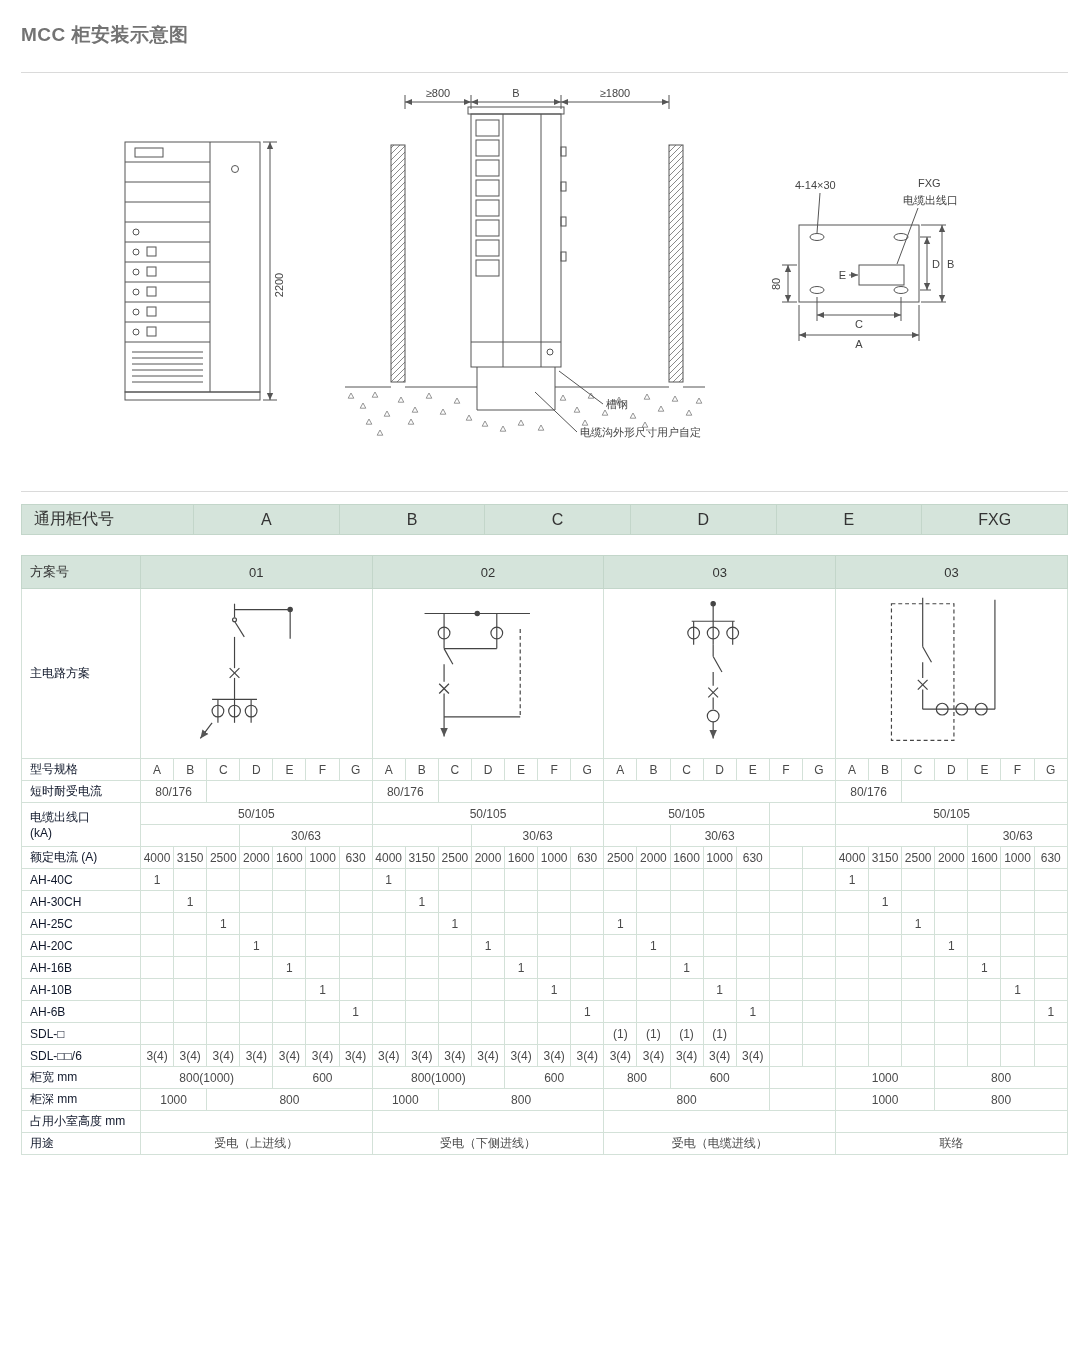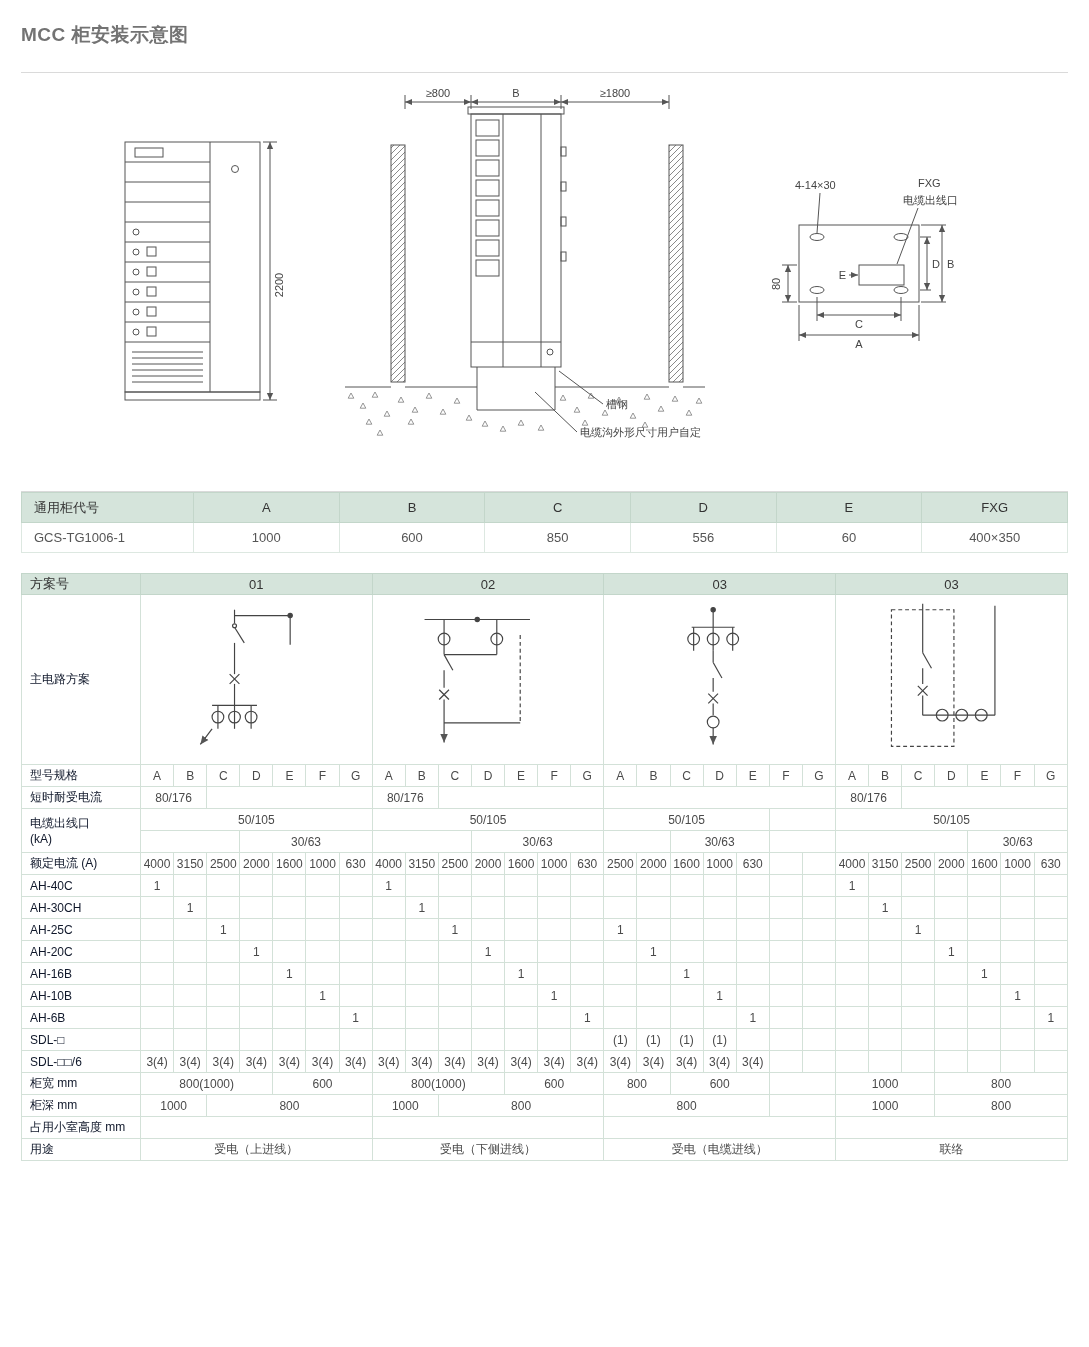--- a/index.html
+++ b/index.html
@@ -8,31 +8,31 @@
   .page { width:1089px; min-height:1347px; background:#fff; padding:14px 21px 24px; }
   .sec-title { color:#737373; font-size:19px; font-weight:bold; margin:8px 0 0; letter-spacing:0.5px; }
   .rule { border:none; border-top:1px solid #dadada; margin:24px 0 0; }
   .rule2 { border:none; border-top:1px solid #dadada; margin:4px 0 0; }
   .drawings-svg { display:block; margin-top:4px; }
   .drawings-svg text { stroke:none; fill:#444; font-size:11px; }
   svg { overflow:visible; }
 
   table { border-collapse:collapse; table-layout:fixed; width:100%; }
 
-  .cabinet-table { font-size:13px; }
+  .cabinet-table { margin-top:12px; font-size:16px; }
   .cabinet-table col.c0 { width:172px; }
   .cabinet-table th { background:#d5e4db; font-weight:normal; color:#333; text-align:center; height:30px; border:1px solid #c3d6ca; }
   .cabinet-table td { text-align:center; height:30px; border:1px solid #dde8e1; color:#555; }
   .cabinet-table .left { text-align:left; padding-left:12px; }
 
   .title-gcs { margin-top:46px; }
 
   .scheme-table { margin-top:20px; }
   .scheme-table col.label-col { width:119px; }
-  .scheme-table th { background:#d5e4db; font-weight:normal; color:#333; height:21px; border:1px solid #c3d6ca; font-size:13px; }
+  .scheme-table th { background:#d5e4db; font-weight:normal; color:#333; height:33px; border:1px solid #c3d6ca; font-size:13px; }
   .scheme-table .rowlabel { text-align:left; padding-left:8px; }
   .scheme-table td { border:1px solid #d3e1d8; text-align:center; font-size:12px; color:#4a4a4a; height:22px; padding:1px 0; }
   .scheme-table td.rowlabel { font-size:12px; white-space:pre-line; color:#0f172a; padding-right:2px; }
   .diagram-row td { height:170px; vertical-align:middle; }
   .diagram-cell svg { display:block; margin:0 auto; }
 </style>
 </head>
 <body>
 
 <div class="page">
@@ -228,29 +228,20 @@
         <th class="left">通用柜代号</th>
         <th>A</th>
         <th>B</th>
         <th>C</th>
         <th>D</th>
         <th>E</th>
         <th>FXG</th>
       </tr>
     </thead>
     <tbody>
-      <tr>
-        <td class="left">GCS-TG1006-1</td>
-        <td>1000</td>
-        <td>600</td>
-        <td>850</td>
-        <td>556</td>
-        <td>60</td>
-        <td>400×350</td>
-      </tr>
     </tbody>
   </table>
 
 
   <table class="scheme-table">
     <colgroup>
         <col class="label-col">
         <col span="28">
       </colgroup>
     <thead>

